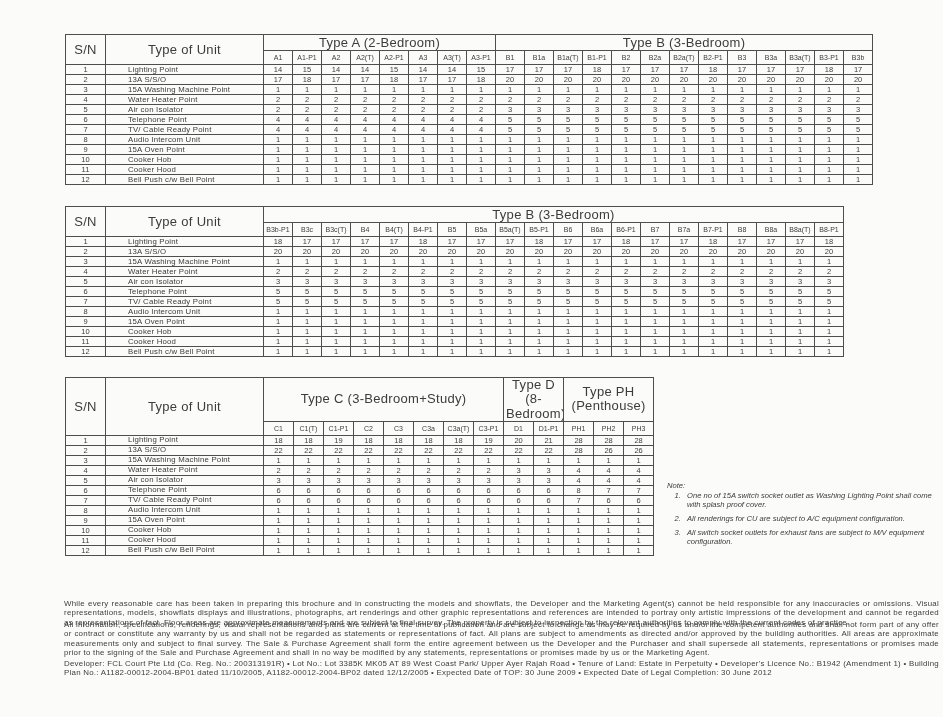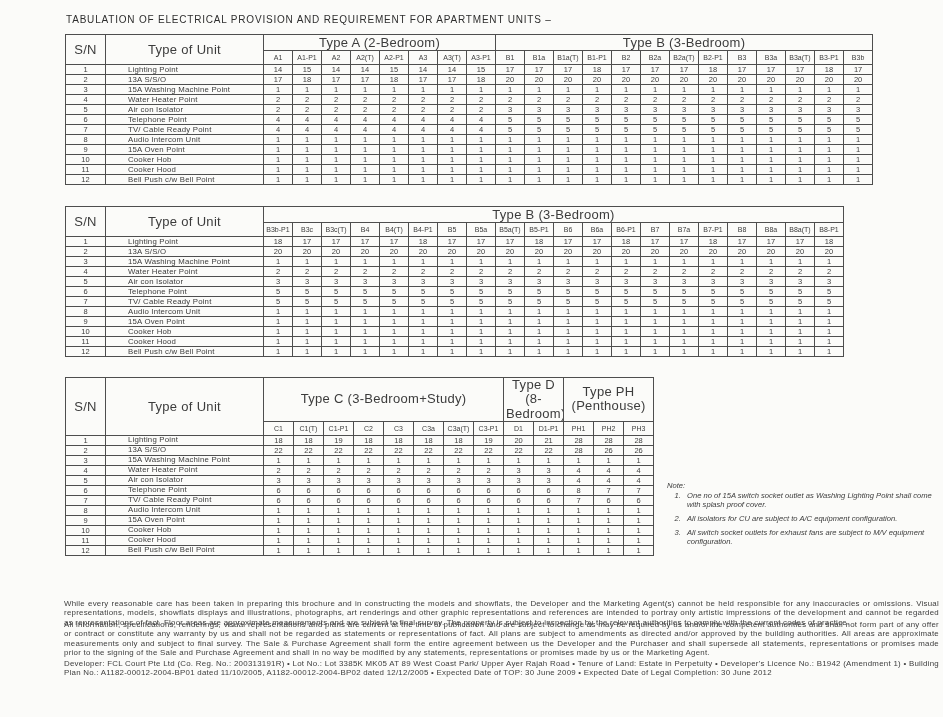--- a/index.html
+++ b/index.html
@@ -22,21 +22,20 @@
   .note li { margin-bottom:5px; padding-left:4px; }
   .fine { position:absolute; left:64px; width:875px; font-size:7.9px; line-height:9.3px; letter-spacing:0.25px; text-align:justify; color:#404040; }
   .d1 { top:599px; }
   .d2 { top:620px; }
   .dev { top:659px; }
 </style>
 </head>
 <body>
 
 <div class="page">
-  <div class="title">TABULATION OF ELECTRICAL PROVISION AND REQUIREMENT FOR APARTMENT UNITS –</div>
 
   <div class="tbl" id="tbl0" style="top:34px">
       <table style="width: 807px;">
         <colgroup>
           <col style="width: 40px;">
           <col style="width: 158px;">
           <col style="width: 29px;">
           <col style="width: 29px;">
           <col style="width: 29px;">
           <col style="width: 29px;">
@@ -989,21 +988,21 @@
             <td>1</td>
           </tr>
         </tbody>
       </table>
     </div>
 
   <div class="note">
     <div class="note-label">Note:</div>
     <ol id="note-list">
         <li>One no of 15A switch socket outlet as Washing Lighting Point shall come with splash proof cover.</li>
-        <li>All isolators for CU are subject to A/C equipment configuration.</li>
+        <li>All renderings for CU are subject to A/C equipment configuration.</li>
         <li>All switch socket outlets for exhaust fans are subject to M/V equipment configuration.</li>
       </ol>
   </div>
 
   <p class="fine d1">While every reasonable care has been taken in preparing this brochure and in constructing the models and showflats, the Developer and the Marketing Agent(s) cannot be held responsible for any inaccuracies or omissions. Visual representations, models, showflats displays and illustrations, photographs, art renderings and other graphic representations and references are intended to portray only artistic impressions of the development and cannot be regarded as representations of fact. Floor areas are approximate measurements and are subject to final survey. The property is subject to inspection by the relevant authorities to comply with the current codes of practice.</p>
   <p class="fine d2">All information, specifications, renderings, visual representations and plans are current at the time of publication and are subject to change as may be required by us and/or the competent authorities and shall not form part of any offer or contract or constitute any warranty by us and shall not be regarded as statements or representations of fact. All plans are subject to amendments as directed and/or approved by the building authorities. All areas are approximate measurements only and subject to final survey. The Sale &amp; Purchase Agreement shall form the entire agreement between us the Developer and the Purchaser and shall supersede all statements, representations or promises made prior to the signing of the Sale and Purchase Agreement and shall in no way be modified by any statements, representations or promises made by us or the Marketing Agent.</p>
   <p class="fine dev">Developer: FCL Court Pte Ltd (Co. Reg. No.: 200313191R) • Lot No.: Lot 3385K  MK05 AT 89 West Coast Park/ Upper Ayer Rajah Road • Tenure of Land: Estate in Perpetuity • Developer's Licence No.: B1942 (Amendment 1) • Building Plan No.: A1182-00012-2004-BP01 dated 11/10/2005, A1182-00012-2004-BP02 dated 12/12/2005 • Expected Date of TOP: 30 June 2009 • Expected Date of Legal Completion: 30 June 2012</p>
 </div>
 
 </body></html>

